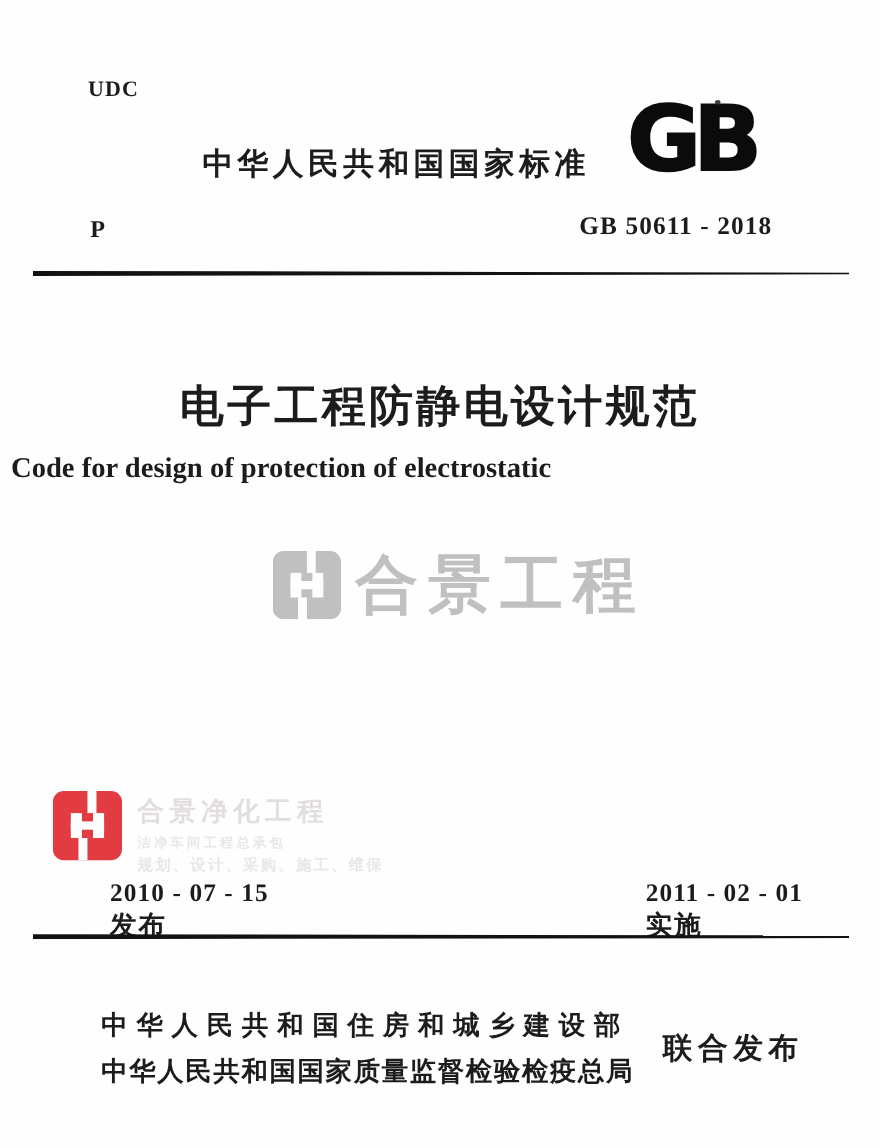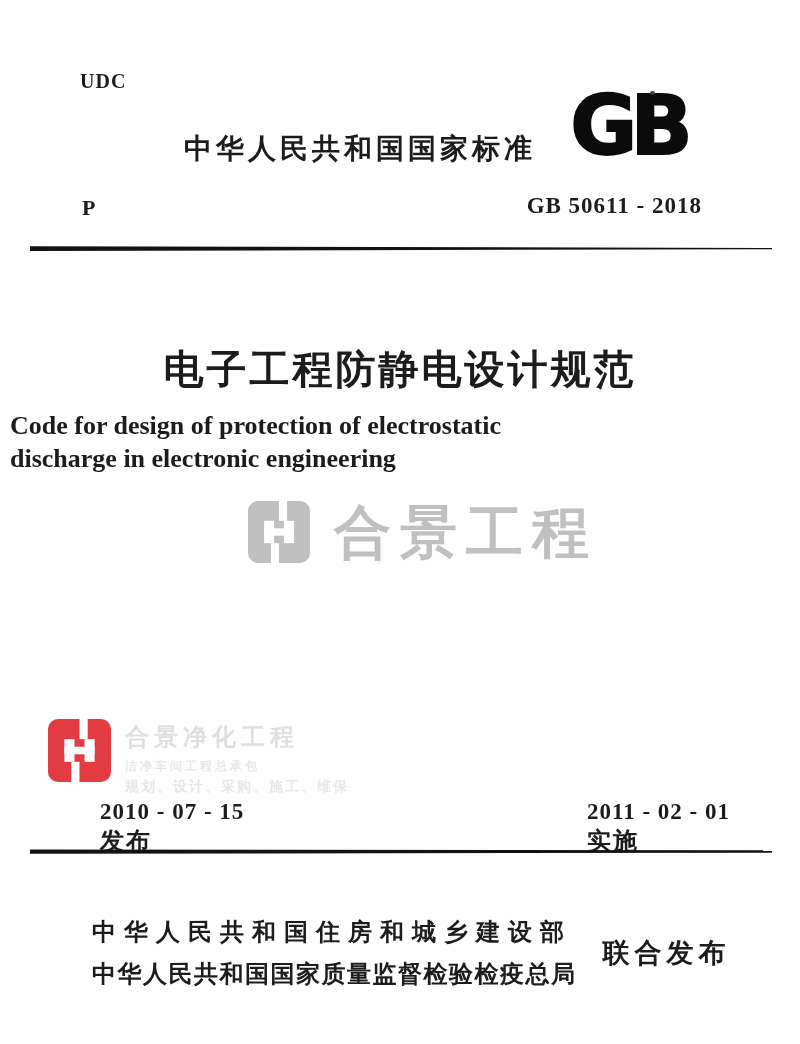--- a/index.html
+++ b/index.html
@@ -29,21 +29,21 @@
 
   
   .title-zh{left:0;top:338px;width:800px;text-align:center;
     font-family:"Liberation Serif",serif;font-weight:bold;
     font-size:40px;letter-spacing:3px;white-space:nowrap;}
   .title-en{left:10px;top:405px;width:770px;text-align:left;
     font-family:"Liberation Serif",serif;font-weight:bold;
     font-size:26px;line-height:33px;}
 
   
-  .watermark-row{left:248px;top:497px;display:flex;align-items:center;gap:24px;color:#c0c0c0;}
+  .watermark-row{left:248px;top:497px;display:flex;align-items:center;gap:13px;color:#c0c0c0;}
   .watermark-row svg{display:block;}
   .watermark-text{font-weight:bold;font-size:57px;letter-spacing:9px;white-space:nowrap;line-height:62px;}
 
   
   .brand-row{left:33px;top:713px;display:flex;align-items:flex-start;gap:14px;padding-left:15px;}
   .brand-logo{color:#e23b41;}
   .brand-lines{padding-top:4px;}
   .brand-line1{font-weight:bold;font-size:24px;letter-spacing:5px;color:#e2dede;white-space:nowrap;}
   .brand-line2{margin-top:5px;font-weight:bold;font-size:12px;letter-spacing:3px;color:#eae6e6;white-space:nowrap;}
   .brand-line3{margin-top:3px;font-weight:bold;font-size:14px;letter-spacing:2px;color:#eae6e6;white-space:nowrap;}
@@ -80,21 +80,20 @@
   <div class="abs p-code">P</div>
 
   <div class="abs std-number">GB 50611 - 2018</div>
 
   <div class="abs rule rule-top"></div>
 
   <div class="abs title-zh">电子工程防静电设计规范</div>
 
   <div class="abs title-en">
     <div>Code for design of protection of electrostatic</div>
-    <div>discharge in electronic engineering</div>
   </div>
 
   <div class="abs watermark-row">
     <span>
       <svg viewBox="0 0 100 100" width="62" height="62" aria-hidden="true">
         <path fill="currentColor" d="M16,0 h68 a16,16 0 0 1 16,16 v68 a16,16 0 0 1 -16,16 h-68 a16,16 0 0 1 -16,-16 v-68 a16,16 0 0 1 16,-16 z"></path>
         <rect fill="#fefefe" x="50" y="0" width="13" height="32"></rect>
         <rect fill="#fefefe" x="37" y="68" width="13" height="32"></rect>
         <rect fill="#fefefe" x="26" y="32" width="16" height="36"></rect>
         <rect fill="#fefefe" x="58" y="32" width="16" height="36"></rect>

